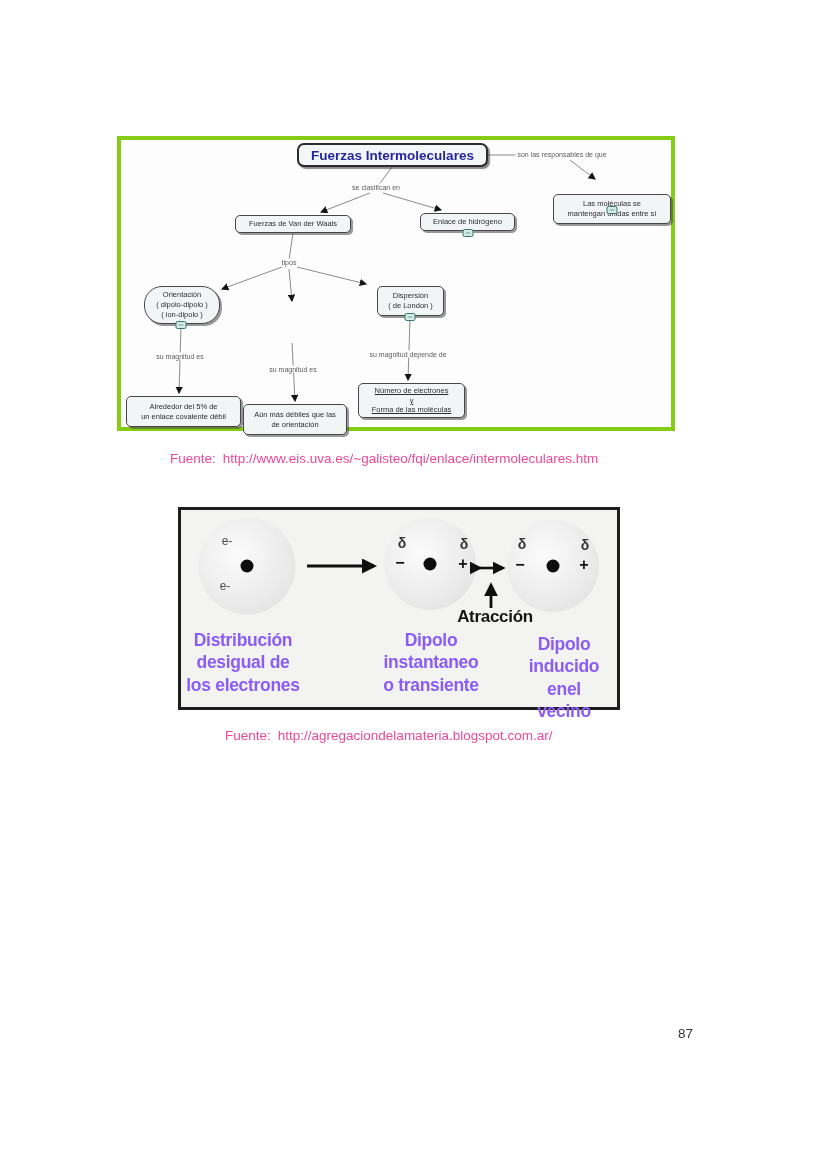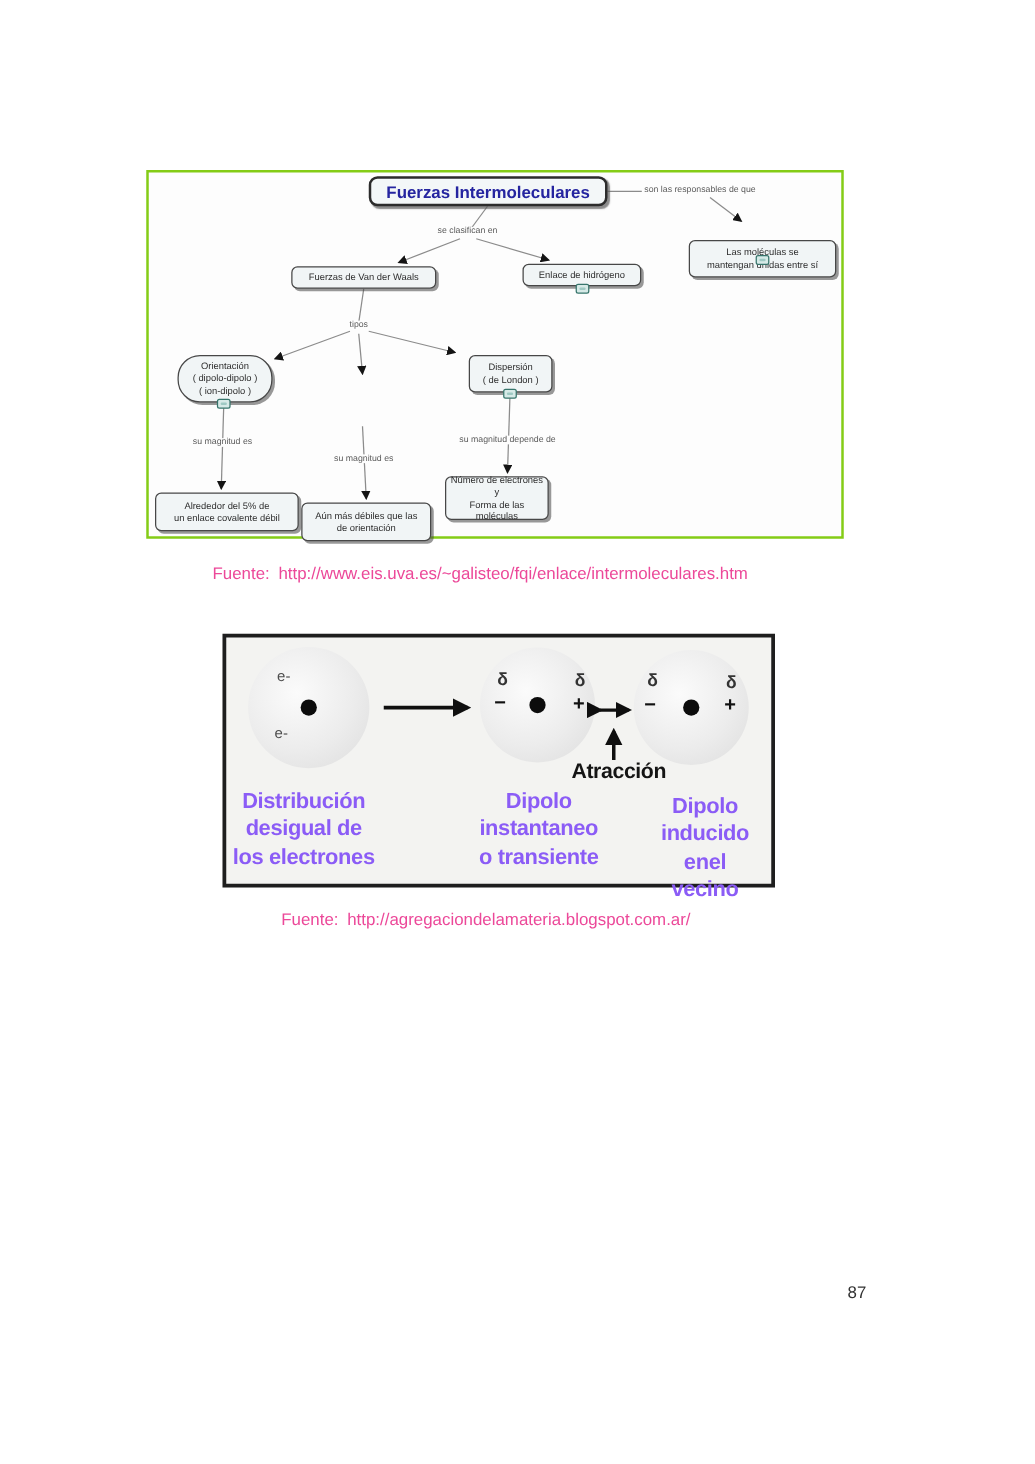--- a/index.html
+++ b/index.html
@@ -1,21 +1,21 @@
 <!DOCTYPE html>
 <html><head>
 <meta charset="utf-8">
 <style>
   * { margin:0; padding:0; box-sizing:border-box; }
   body { width:828px; height:1171px; background:#ffffff; font-family:"Liberation Sans", sans-serif; position:relative; overflow:hidden; }
   .page { position:absolute; left:0; top:0; width:828px; height:1171px; background:#fff; }
 
   
   .cmap { position:absolute; left:117px; top:136px; width:558px; height:295px;
-          border:2px solid #84cc16; background:#fdfdfd; }
+          border:4px solid #84cc16; background:#fdfdfd; }
   .cmap svg.wires { position:absolute; left:0; top:0; width:558px; height:295px; }
   .cm-node { position:absolute; background:#f1f5f6; border:1px solid #474747; border-radius:5px;
              box-shadow:2px 2px 0 rgba(70,70,70,.55); font-size:7.5px; line-height:1.32; color:#2d2d2d;
              text-align:center; white-space:pre-line; display:flex; align-items:center; justify-content:center;
              padding:1px 2px; z-index:2; }
   .cm-title { position:absolute; left:176px; top:3px; width:191px; height:24px;
               background:#f3f7f8; border:2px solid #2c2c2c; border-radius:7px;
               box-shadow:2px 2px 1px rgba(90,90,90,.7);
               display:flex; align-items:center; justify-content:center;
               font-size:13.5px; font-weight:bold; color:#2525a0; z-index:2; }
@@ -86,21 +86,21 @@
     <div class="cm-node" style="left:299px; top:73px; width:95px; height:18px;">Enlace de hidrógeno</div>
     <div class="cm-node" style="left:23px; top:146px; width:76px; height:38px;border-radius:18px;">Orientación
 ( dipolo-dipolo )
 ( ion-dipolo )</div>
     <div class="cm-node" style="left:256px; top:146px; width:67px; height:30px;">Dispersión
 ( de London )</div>
     <div class="cm-node" style="left:5px; top:256px; width:115px; height:31px;">Alrededor del 5% de
 un enlace covalente débil</div>
     <div class="cm-node" style="left:122px; top:264px; width:104px; height:31px;">Aún más débiles que las
 de orientación</div>
-    <div class="cm-node" style="left:237px; top:243px; width:83px; height:35px;">Número de electrones
+    <div class="cm-node" style="left:237px; top:243px; width:107px; height:35px;text-decoration:underline;">Número de electrones
 y
 Forma de las moléculas</div>
 
     <div class="cm-label" style="left:255px; top:47px;">se clasifican en</div>
     <div class="cm-label" style="left:441px; top:14px;">son las responsables de que</div>
     <div class="cm-label" style="left:168px; top:122px;">tipos</div>
     <div class="cm-label" style="left:59px; top:216px;">su magnitud es</div>
     <div class="cm-label" style="left:172px; top:229px;">su magnitud es</div>
     <div class="cm-label" style="left:287px; top:214px;">su magnitud depende de</div>
 

